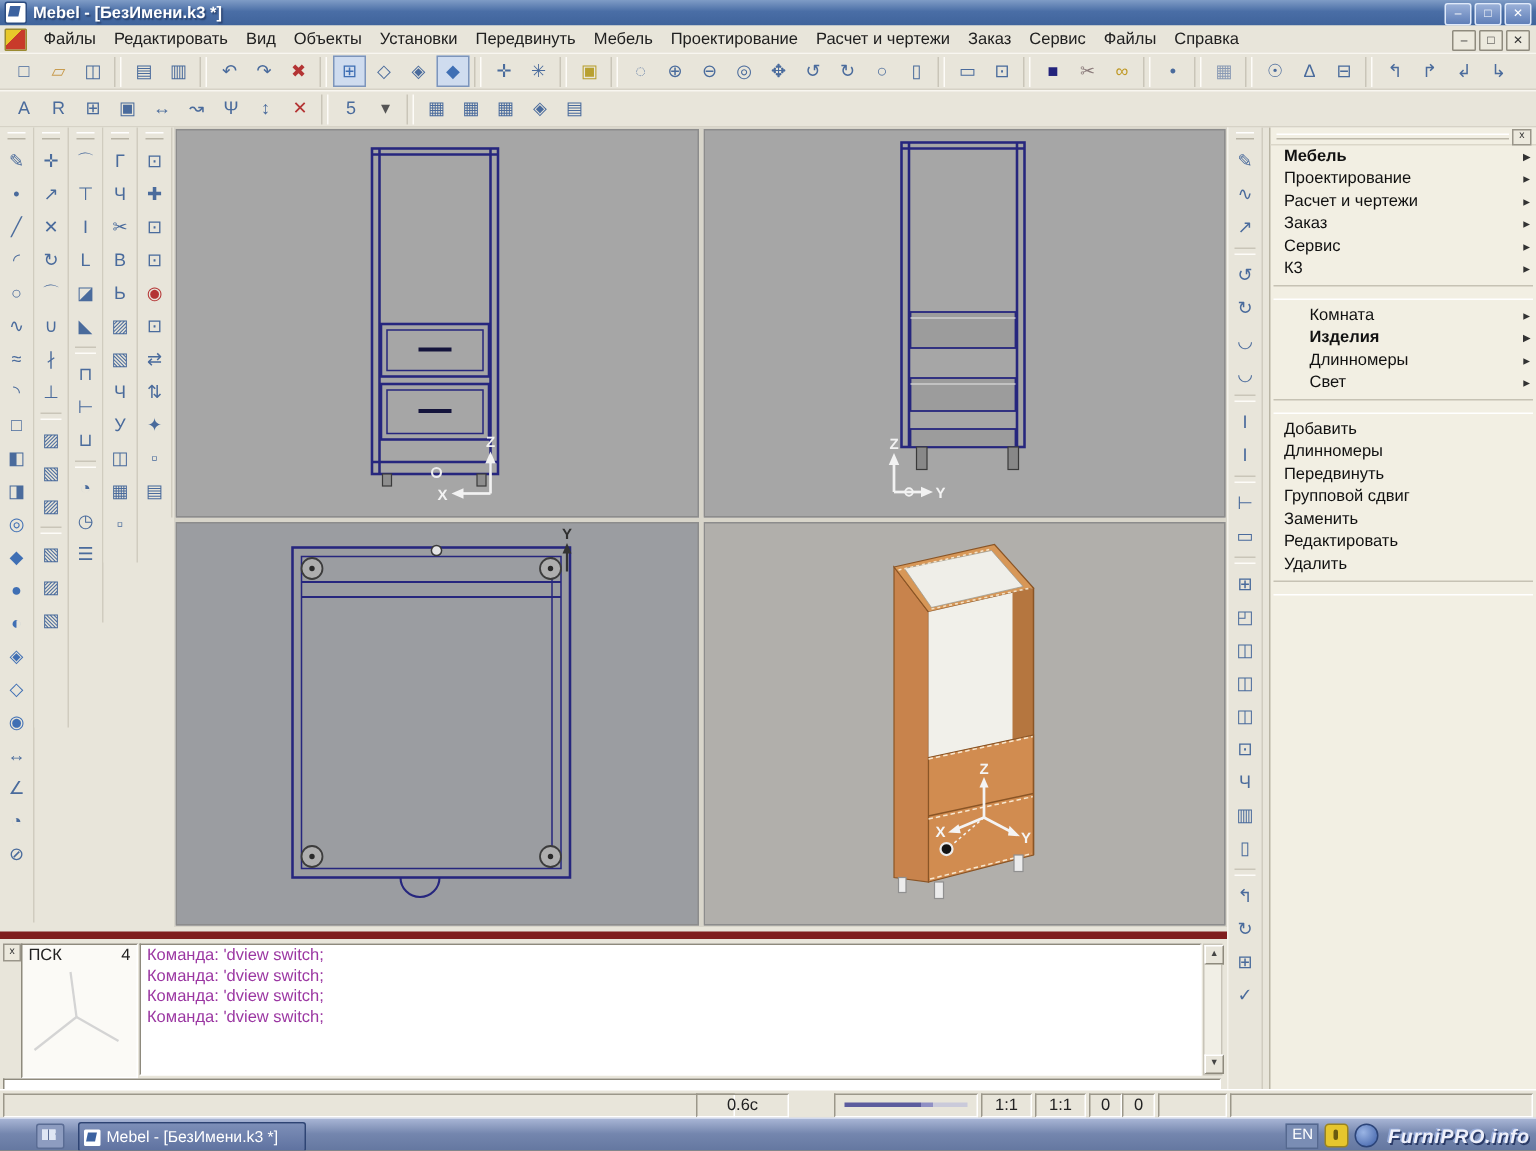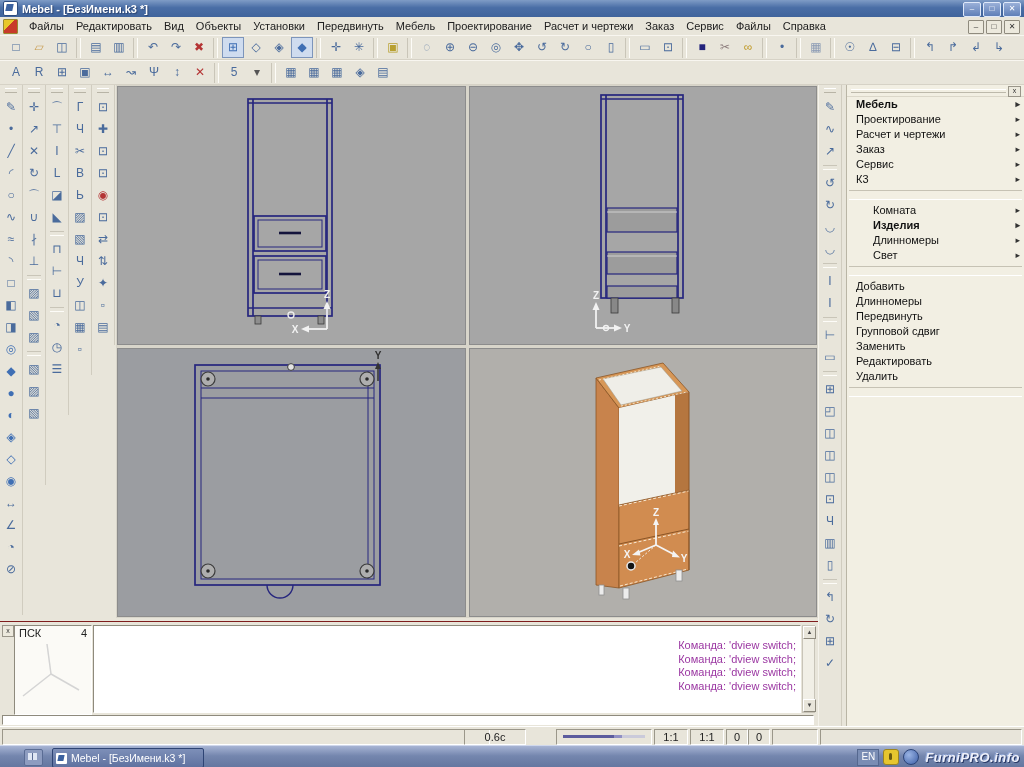--- a/index.html
+++ b/index.html
@@ -49,28 +49,28 @@
   .rp-head{height:11px;border-bottom:1px solid #dbd7c9;position:relative;}
   .rp-head::before{content:"";position:absolute;left:4px;right:18px;top:4px;height:2px;border-top:1px solid #fff;border-bottom:1px solid #bdb9ab;}
   .rp-close{position:absolute;right:3px;top:1px;width:11px;height:9px;border:1px solid #9a968a;background:#ece9dd;
     font-size:7px;line-height:8px;text-align:center;color:#333;}
   .rp-item{height:15px;line-height:15px;padding:0 6px 0 9px;color:#111;position:relative;cursor:default;}
   .rp-item.bold{font-weight:bold;}
   .rp-item .rp-arrow{position:absolute;right:4px;top:0;font-size:9px;color:#333;}
   .rp-sect2 .rp-item{padding-left:26px;}
   .rp-gap{height:8px;margin:3px 2px;border-top:1px solid #c6c2b4;border-bottom:1px solid #fff;}
   
-  #cmdpanel{position:absolute;left:0;top:621px;width:818px;height:105px;background:#e8e5da;border-top:1px solid #7f1d1d;}
+  #cmdpanel{position:absolute;left:0;top:621px;width:818px;height:105px;background:#e8e5da;border-top:5px solid #7f1d1d;}
   .cmd-close{position:absolute;left:2px;top:3px;width:10px;height:10px;border:1px solid #9a968a;background:#ece9dd;
     font-size:7px;line-height:9px;text-align:center;color:#333;}
   #ucsbox{position:absolute;left:14px;top:3px;width:76px;height:88px;background:#fbfaf6;
     border:1px solid;border-color:#8e8a7d #fff #fff #8e8a7d;}
   #ucsbox .ucs-row{display:flex;justify-content:space-between;padding:1px 4px;font-size:11px;color:#222;}
   #cmdbox{position:absolute;left:93px;top:3px;width:708px;height:88px;background:#fff;
-    border:1px solid;border-color:#8e8a7d #fff #fff #8e8a7d;overflow:hidden;padding:13px 4px;box-sizing:border-box;text-align:right;}
+    border:1px solid;border-color:#8e8a7d #fff #fff #8e8a7d;overflow:hidden;padding:1px 4px;box-sizing:border-box;}
   .cmd-line{color:#9b37a2;font-size:11px;line-height:13.5px;white-space:pre;}
   #cmdscroll{position:absolute;left:802px;top:3px;width:13px;height:88px;background:#f1efe6;border:1px solid #c8c4b8;box-sizing:border-box;}
   .sc-btn{position:absolute;left:0;width:11px;height:11px;background:#e8e5da;border:1px solid;border-color:#fff #8e8a7d #8e8a7d #fff;
     font-size:6px;line-height:10px;text-align:center;color:#444;}
   #cmdinput{position:absolute;left:2px;top:93px;width:812px;height:10px;background:#fff;
     border:1px solid;border-color:#8e8a7d #fff #fff #8e8a7d;box-sizing:border-box;}
   
   #statusbar{position:absolute;left:0;top:726px;width:1024px;height:19px;background:#e8e5da;border-top:1px solid #fff;}
   .st-panel{position:absolute;top:2px;height:14px;border:1px solid;border-color:#9b978a #fff #fff #9b978a;
     font-size:11px;line-height:14px;text-align:center;color:#222;}

